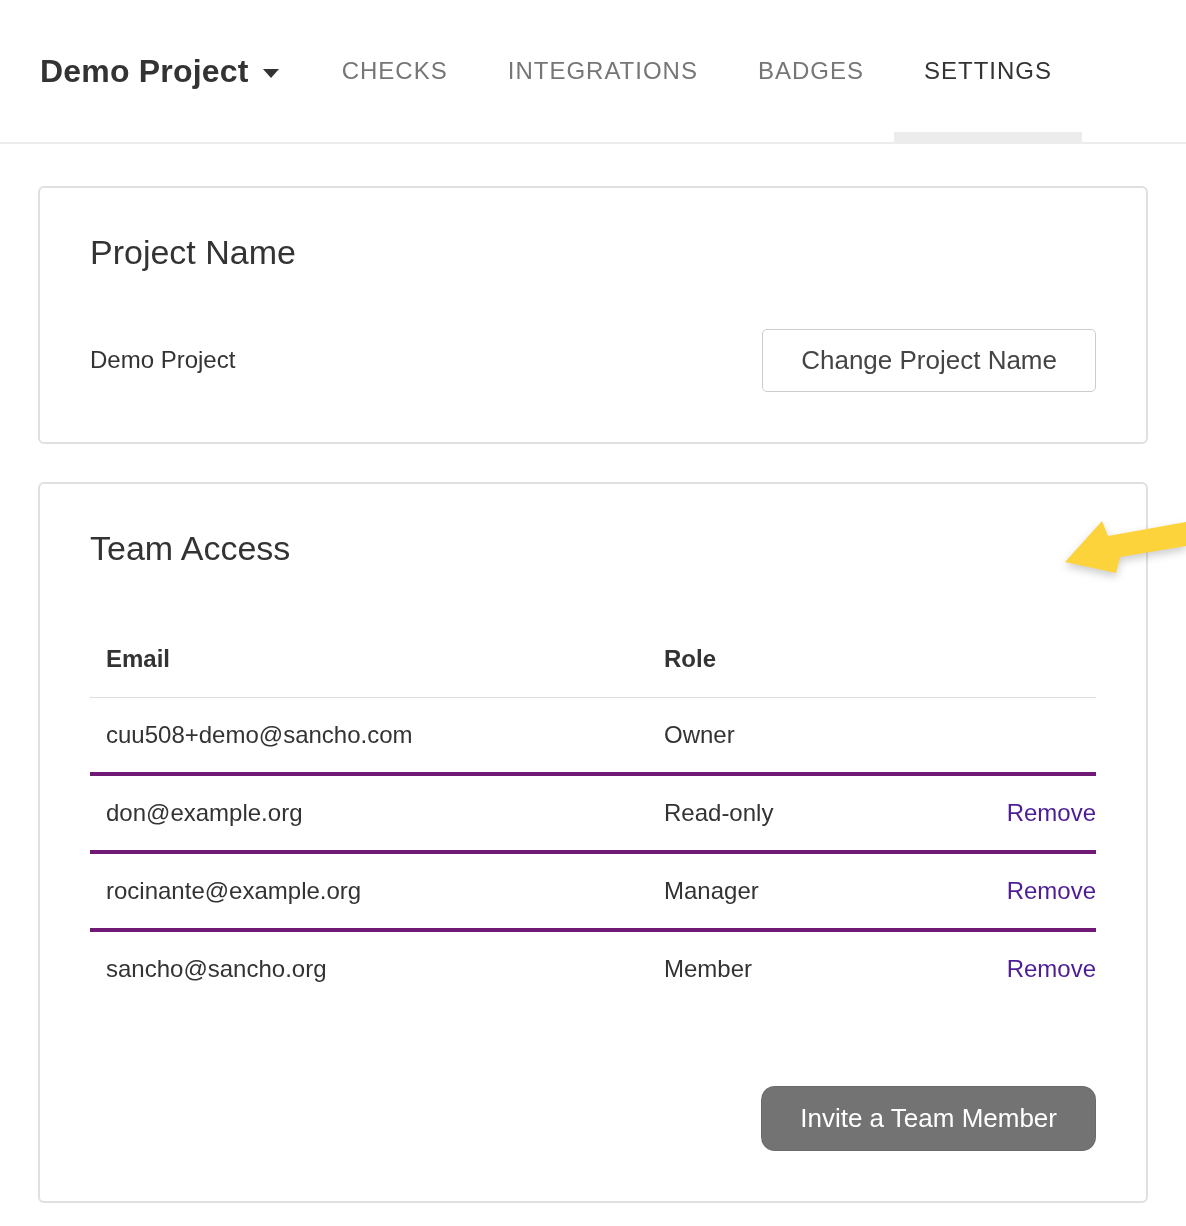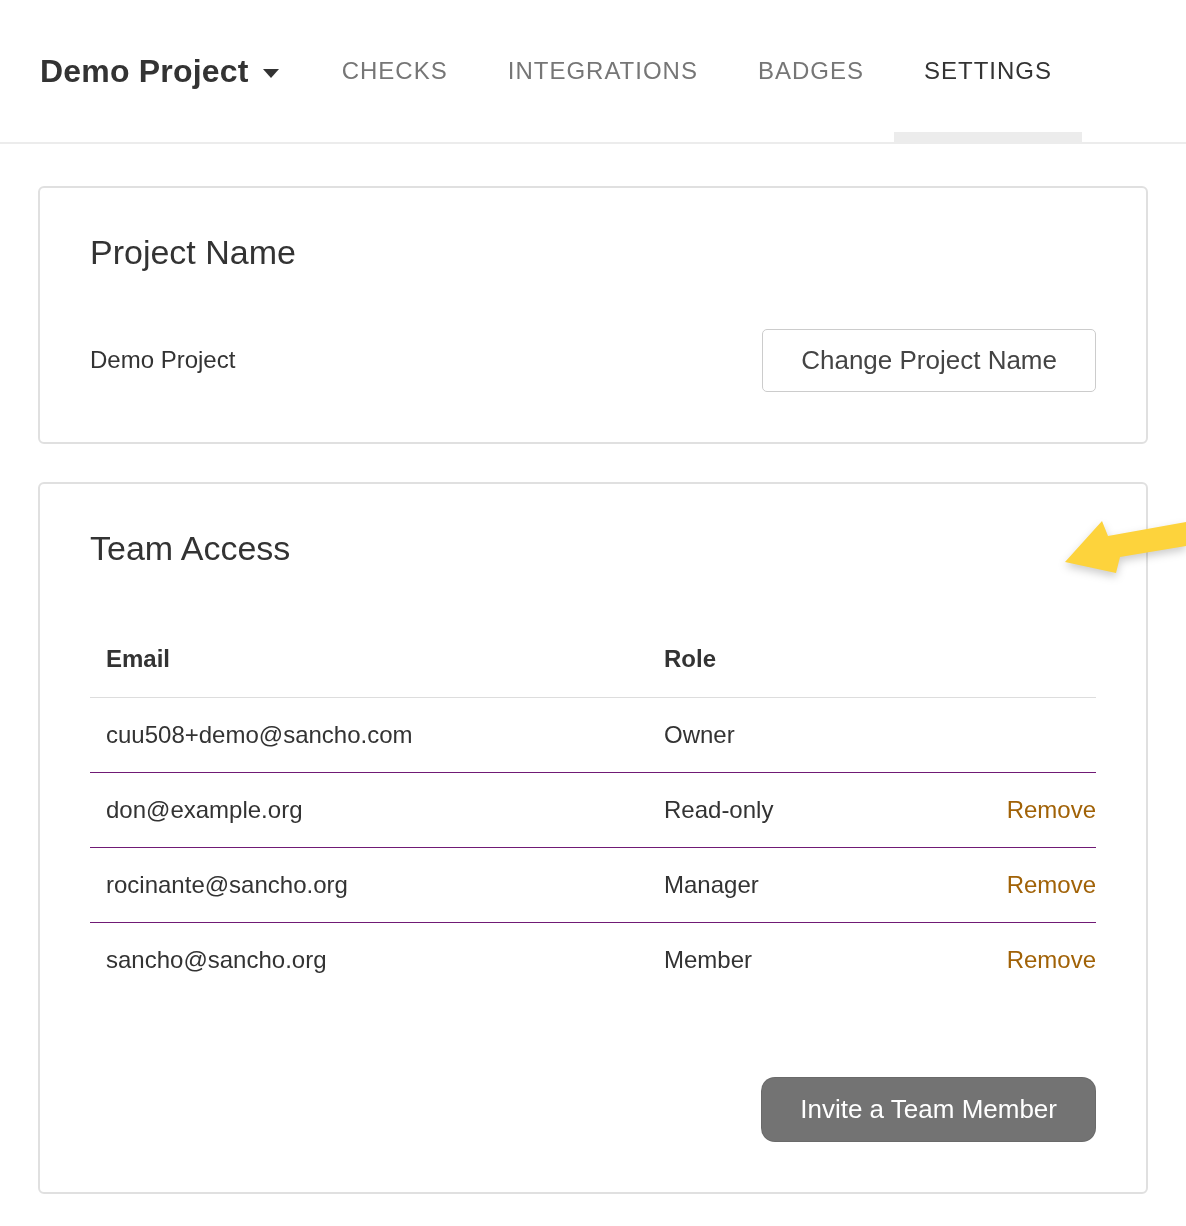--- a/index.html
+++ b/index.html
@@ -125,24 +125,24 @@
     border-bottom: 1px solid #dddddd;
   }
   table.team th:first-child { padding-left: 16px; }
   table.team td {
     font-size: 24px;
     color: #333333;
     padding: 23px 0;
     line-height: 28px;
   }
   table.team td:first-child { padding-left: 16px; }
-  table.team tbody tr + tr td { border-top: 1px solid #701a75; }
+  table.team tbody tr + tr td { border-top: 4px solid #701a75; }
   td.remove-cell { text-align: right; padding-right: 15px; }
   a.remove-link {
-    color: #a16207;
+    color: #4c1d95;
     text-decoration: none;
     cursor: pointer;
   }
 
   .invite-row {
     margin-top: 80px;
     text-align: right;
   }
   .btn-green {
     font-family: inherit;
@@ -217,21 +217,21 @@
             <td class="remove-cell"></td>
           </tr>
           <tr>
             <td>don@example.org</td>
             <td>Read-only</td>
             <td class="remove-cell">
               <a class="remove-link">Remove</a>
             </td>
           </tr>
           <tr>
-            <td>rocinante@sancho.org</td>
+            <td>rocinante@example.org</td>
             <td>Manager</td>
             <td class="remove-cell">
               <a class="remove-link">Remove</a>
             </td>
           </tr>
           <tr>
             <td>sancho@sancho.org</td>
             <td>Member</td>
             <td class="remove-cell">
               <a class="remove-link">Remove</a>

